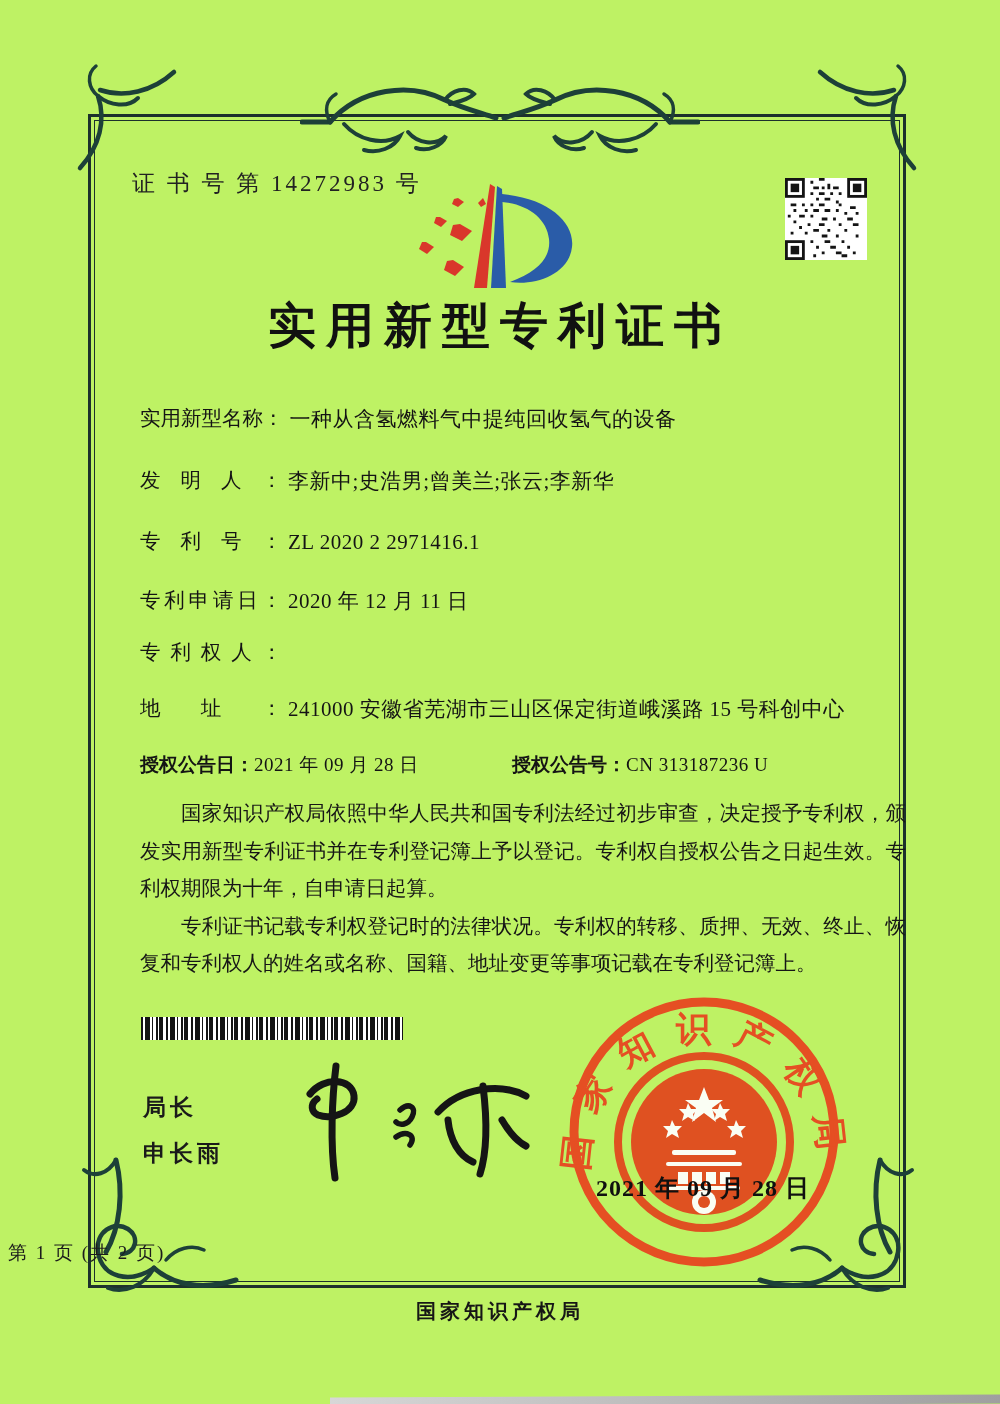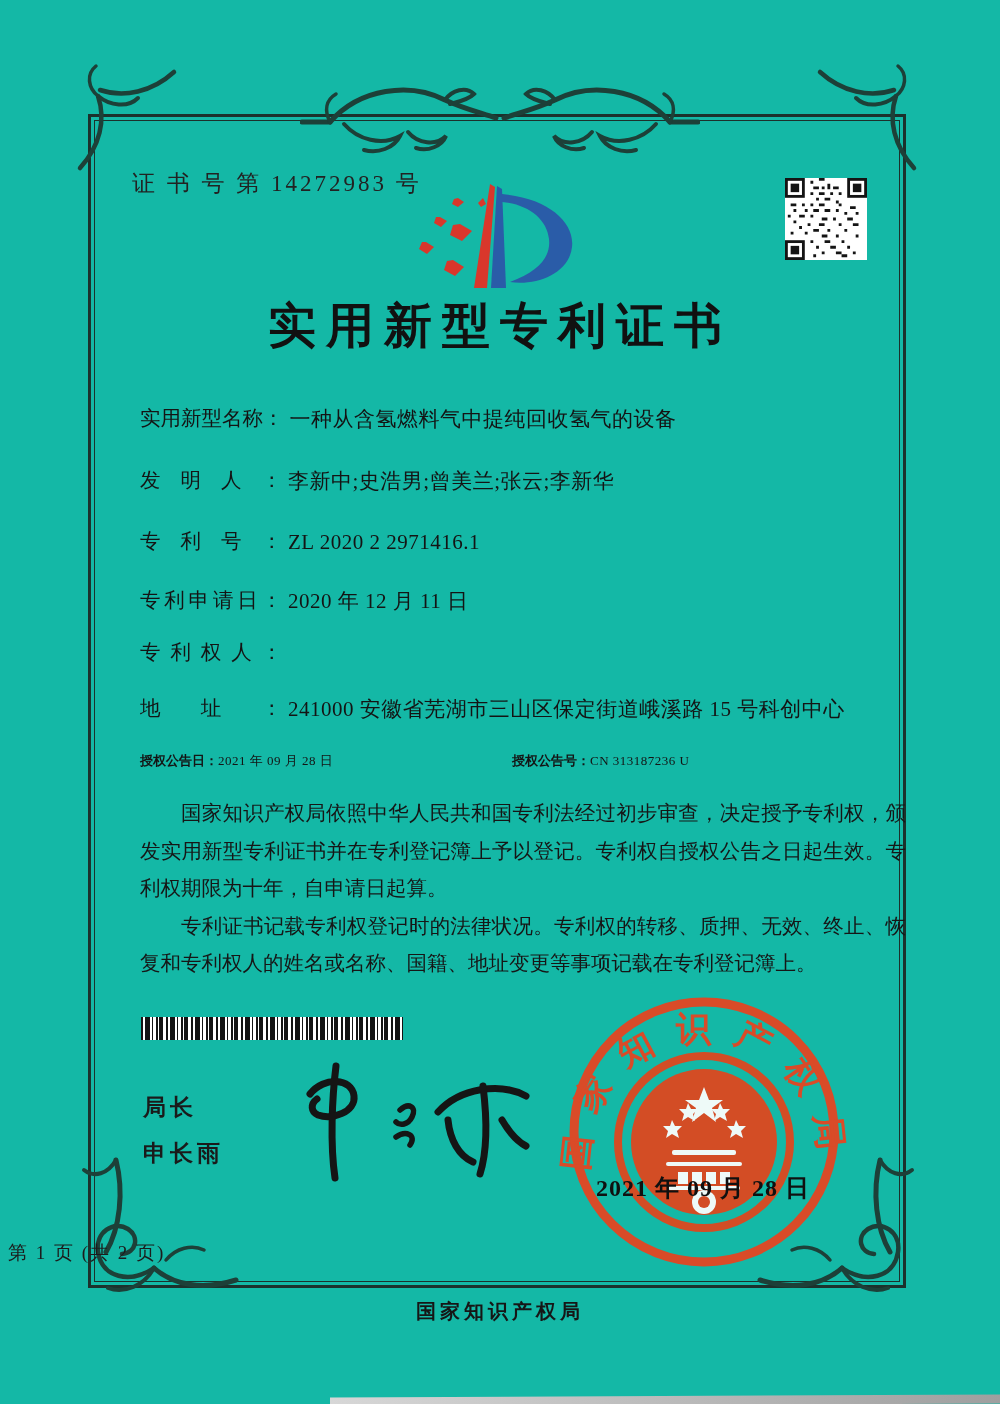--- a/index.html
+++ b/index.html
@@ -1,39 +1,39 @@
 <!DOCTYPE html>
 <html><head>
 <meta charset="utf-8">
 <style>
   html,body{margin:0;padding:0;background:#e9e9e9;}
   #page{
     position:relative;width:1000px;height:1404px;margin:0 auto;
-    background:#14b8a6;overflow:hidden;
+    background:#bef264;overflow:hidden;
     font-family:"Liberation Serif","DejaVu Serif",serif;color:#1a1a1a;
   }
   .abs{position:absolute;}
   
   #frame{
     left:88px;top:114px;width:812px;height:1168px;
     border:3px solid #1c312c;
   }
   #frame::after{
     content:"";position:absolute;inset:3px;border:1px solid #1c312c;
   }
   .orn{pointer-events:none;}
   
   .cert-no{left:132px;top:168px;font-size:23px;letter-spacing:3px;font-weight:500;color:#222;}
   
   .title{left:0;right:0;top:294px;text-align:center;font-size:48px;font-weight:700;letter-spacing:10px;color:#111;}
   
   .field-row{left:140px;width:765px;display:flex;align-items:flex-start;font-size:21px;line-height:1.45;}
   .flabel{flex:0 0 142px;font-size:20.5px;text-align:justify;text-align-last:justify;white-space:nowrap;font-weight:400;color:#141414;}
   .fvalue{flex:1;padding-left:6px;color:#141414;letter-spacing:0.5px;}
-  .grant-pair{font-size:13px;font-weight:600;color:#141414;}
+  .grant-pair{font-size:19px;font-weight:600;color:#141414;}
   .grant-pair .gval{font-weight:500;letter-spacing:0.5px;}
   
   .paras{left:140px;top:795px;width:766px;font-size:20.5px;line-height:1.83;text-align:justify;color:#161616;}
   .paras p{margin:0;text-indent:2em;}
   
   .barcode{
     left:141px;top:1017px;width:262px;height:23px;
     background:repeating-linear-gradient(90deg,
       #141414 0 2px,#fff 2px 4px,#141414 4px 9px,#fff 9px 11px,
       #141414 11px 12px,#fff 12px 15px,#141414 15px 17px,#fff 17px 18px,

